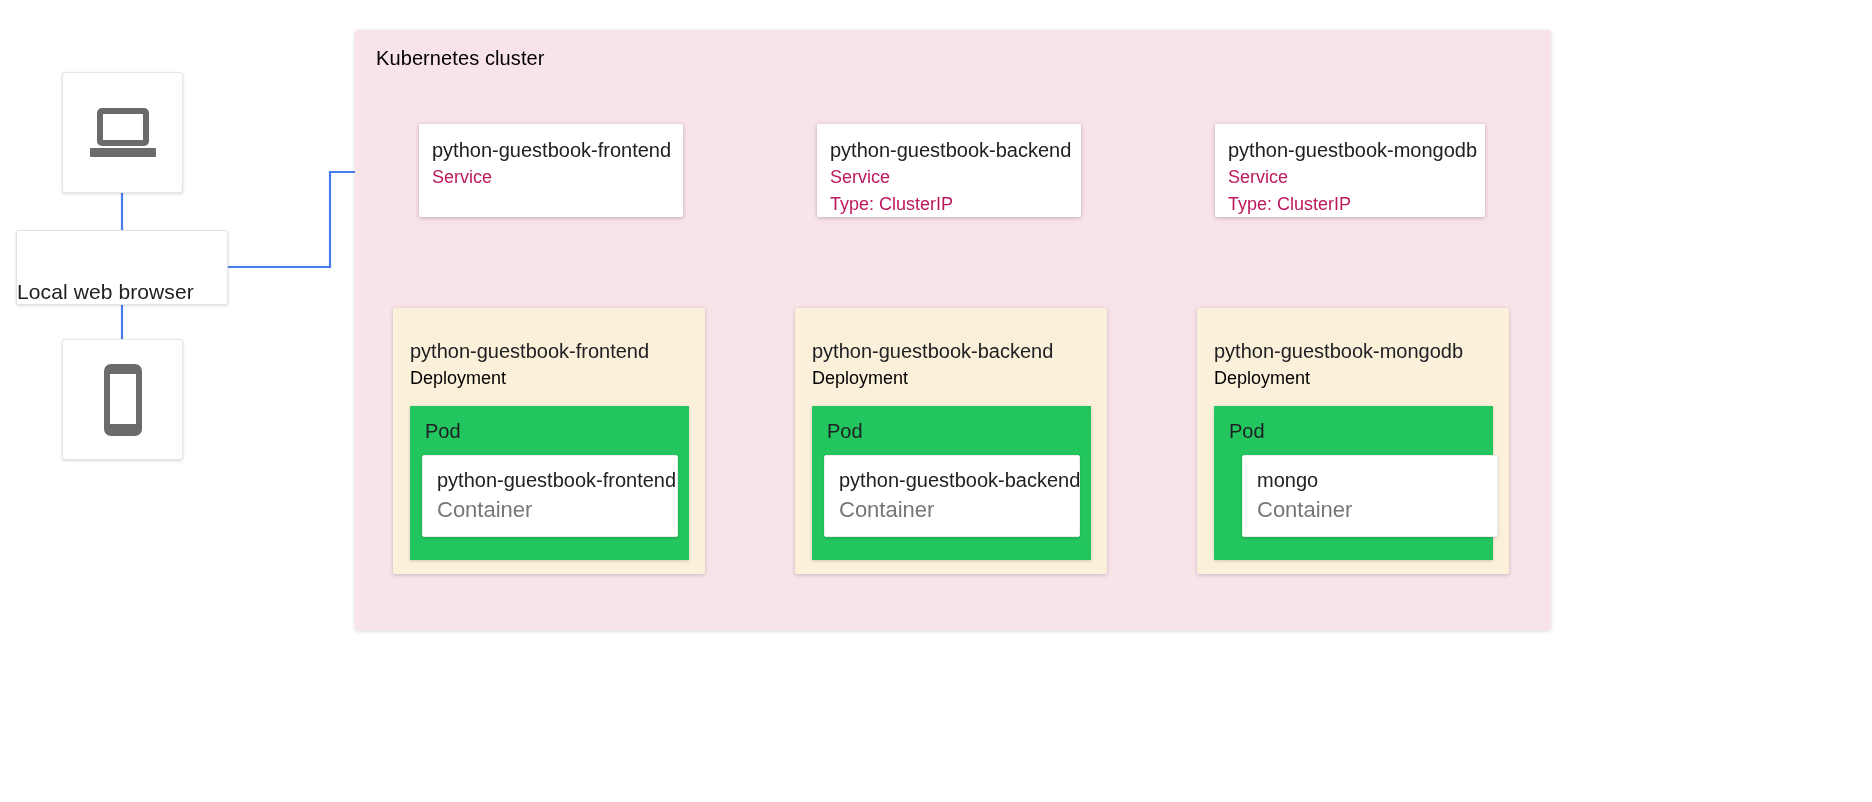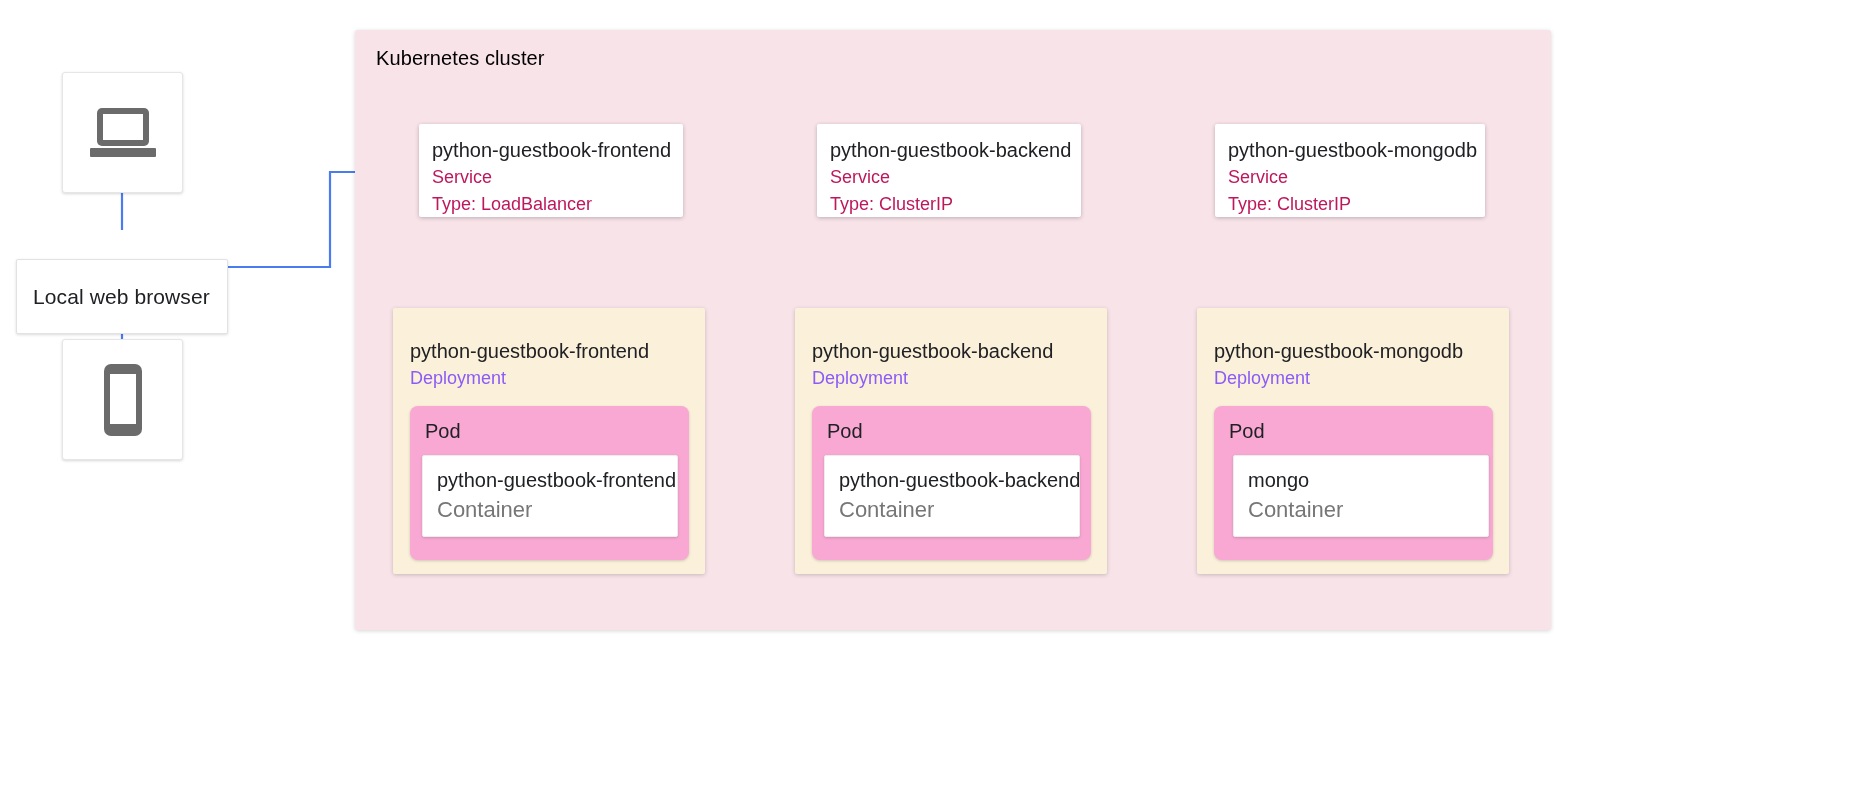--- a/index.html
+++ b/index.html
@@ -12,23 +12,21 @@
 
   
   .device-card{
     background:#ffffff;border:1px solid #e6e6e6;border-radius:3px;
     box-shadow:0 1px 3px rgba(0,0,0,0.16);
     display:flex;align-items:center;justify-content:center;
   }
   .browser-card{
     background:#ffffff;border:1px solid #e2e2e2;border-radius:2px;
     box-shadow:0 1px 3px rgba(0,0,0,0.14);
-    display:flex;align-items:center;
-    padding-left:16px;
-    margin-top:29px;
+    display:flex;align-items:flex-end;
   }
   .browser-card .lbl{font-size:21px;color:#202124;letter-spacing:.1px;}
 
   
   .cluster{
     background:#f8e3e9;border-radius:3px;
     box-shadow:0 1px 4px rgba(0,0,0,0.17);
   }
   .cluster-title{
     position:absolute;left:21px;top:17px;
@@ -43,25 +41,25 @@
   }
   .svc .t1{font-size:20px;color:#202124;line-height:27px;white-space:nowrap;}
   .svc .t2{font-size:18px;color:#be185d;line-height:27px;white-space:nowrap;}
 
   
   .dep{
     background:#fbf0da;border-radius:2px;
     box-shadow:0 1px 4px rgba(0,0,0,0.20);
   }
   .dep .d1{position:absolute;left:17px;top:32px;font-size:20px;color:#202124;white-space:nowrap;}
-  .dep .d2{position:absolute;left:17px;top:60px;font-size:18px;color:#8b5cf6;white-space:nowrap;}
+  .dep .d2{position:absolute;left:17px;top:60px;font-size:18px;color:#000000;white-space:nowrap;}
 
   
   .pod{
-    position:absolute;background:#f9a8d4;border-radius:8px;
+    position:absolute;background:#22c55e;border-radius:0;
     box-shadow:0 1px 3px rgba(0,0,0,0.18);
   }
   .pod .p1{position:absolute;left:15px;top:14px;font-size:20px;color:#202124;}
 
   
   .ctr{
     position:absolute;background:#ffffff;border:1px solid #ececec;border-radius:2px;
     box-shadow:0 1px 3px rgba(0,0,0,0.16);
   }
   .ctr .c1{position:absolute;left:14px;top:13px;font-size:20px;color:#202124;white-space:nowrap;}
@@ -122,21 +120,20 @@
     </svg>
   </div>
 
   <div class="abs cluster" style="left:355px;top:30px;width:1196px;height:600px;">
     <div class="cluster-title">Kubernetes cluster</div>
   </div>
 
   <div class="abs svc" style="left:419px;top:124px;width:264px;height:93px;">
     <div class="t1">python-guestbook-frontend</div>
     <div class="t2">Service</div>
-    <div class="t2">Type: LoadBalancer</div>
   </div>
 
   <div class="abs svc" style="left:817px;top:124px;width:264px;height:93px;">
     <div class="t1">python-guestbook-backend</div>
     <div class="t2">Service</div>
     <div class="t2">Type: ClusterIP</div>
   </div>
 
   <div class="abs svc" style="left:1215px;top:124px;width:270px;height:93px;">
     <div class="t1">python-guestbook-mongodb</div>
@@ -166,20 +163,20 @@
         <div class="c2">Container</div>
       </div>
     </div>
   </div>
 
   <div class="abs dep" style="left:1197px;top:308px;width:312px;height:266px;">
     <div class="d1">python-guestbook-mongodb</div>
     <div class="d2">Deployment</div>
     <div class="pod" style="left:17px;top:98px;width:279px;height:154px;">
       <div class="p1">Pod</div>
-      <div class="ctr" style="left:19px;top:49px;width:254px;height:80px;">
+      <div class="ctr" style="left:28px;top:49px;width:254px;height:80px;">
         <div class="c1">mongo</div>
         <div class="c2">Container</div>
       </div>
     </div>
   </div>
 
 </div>
 
 </body></html>

